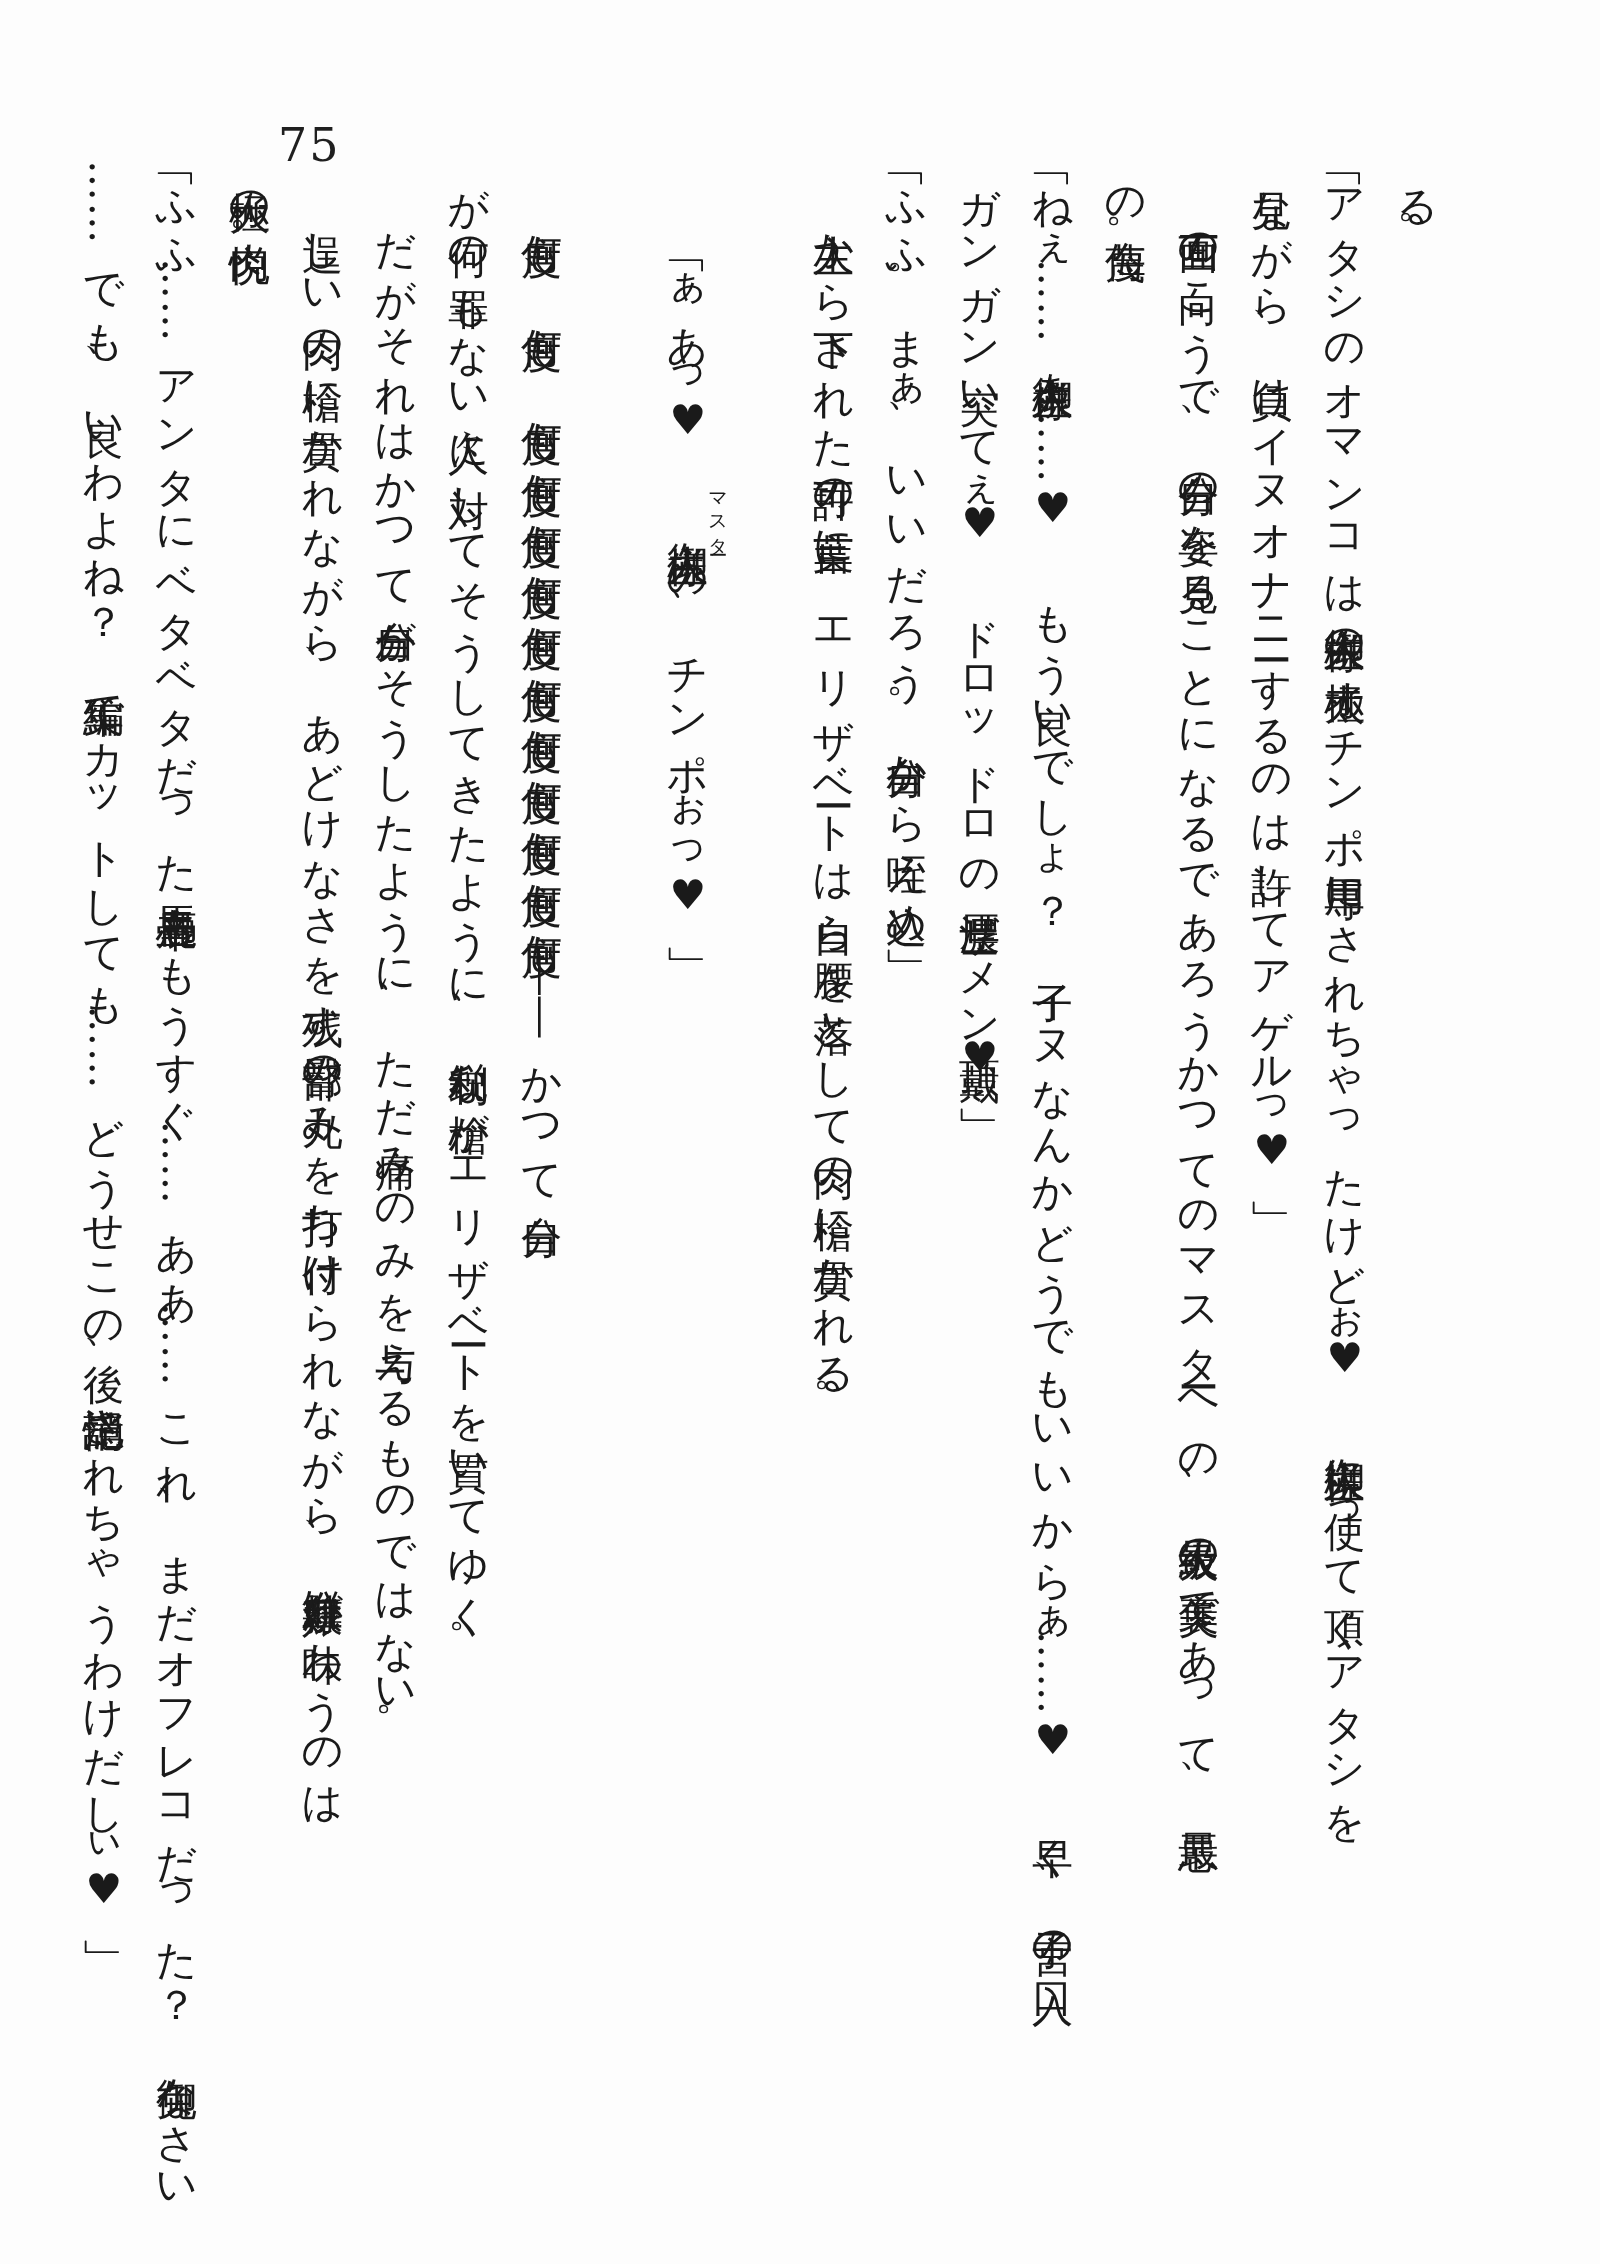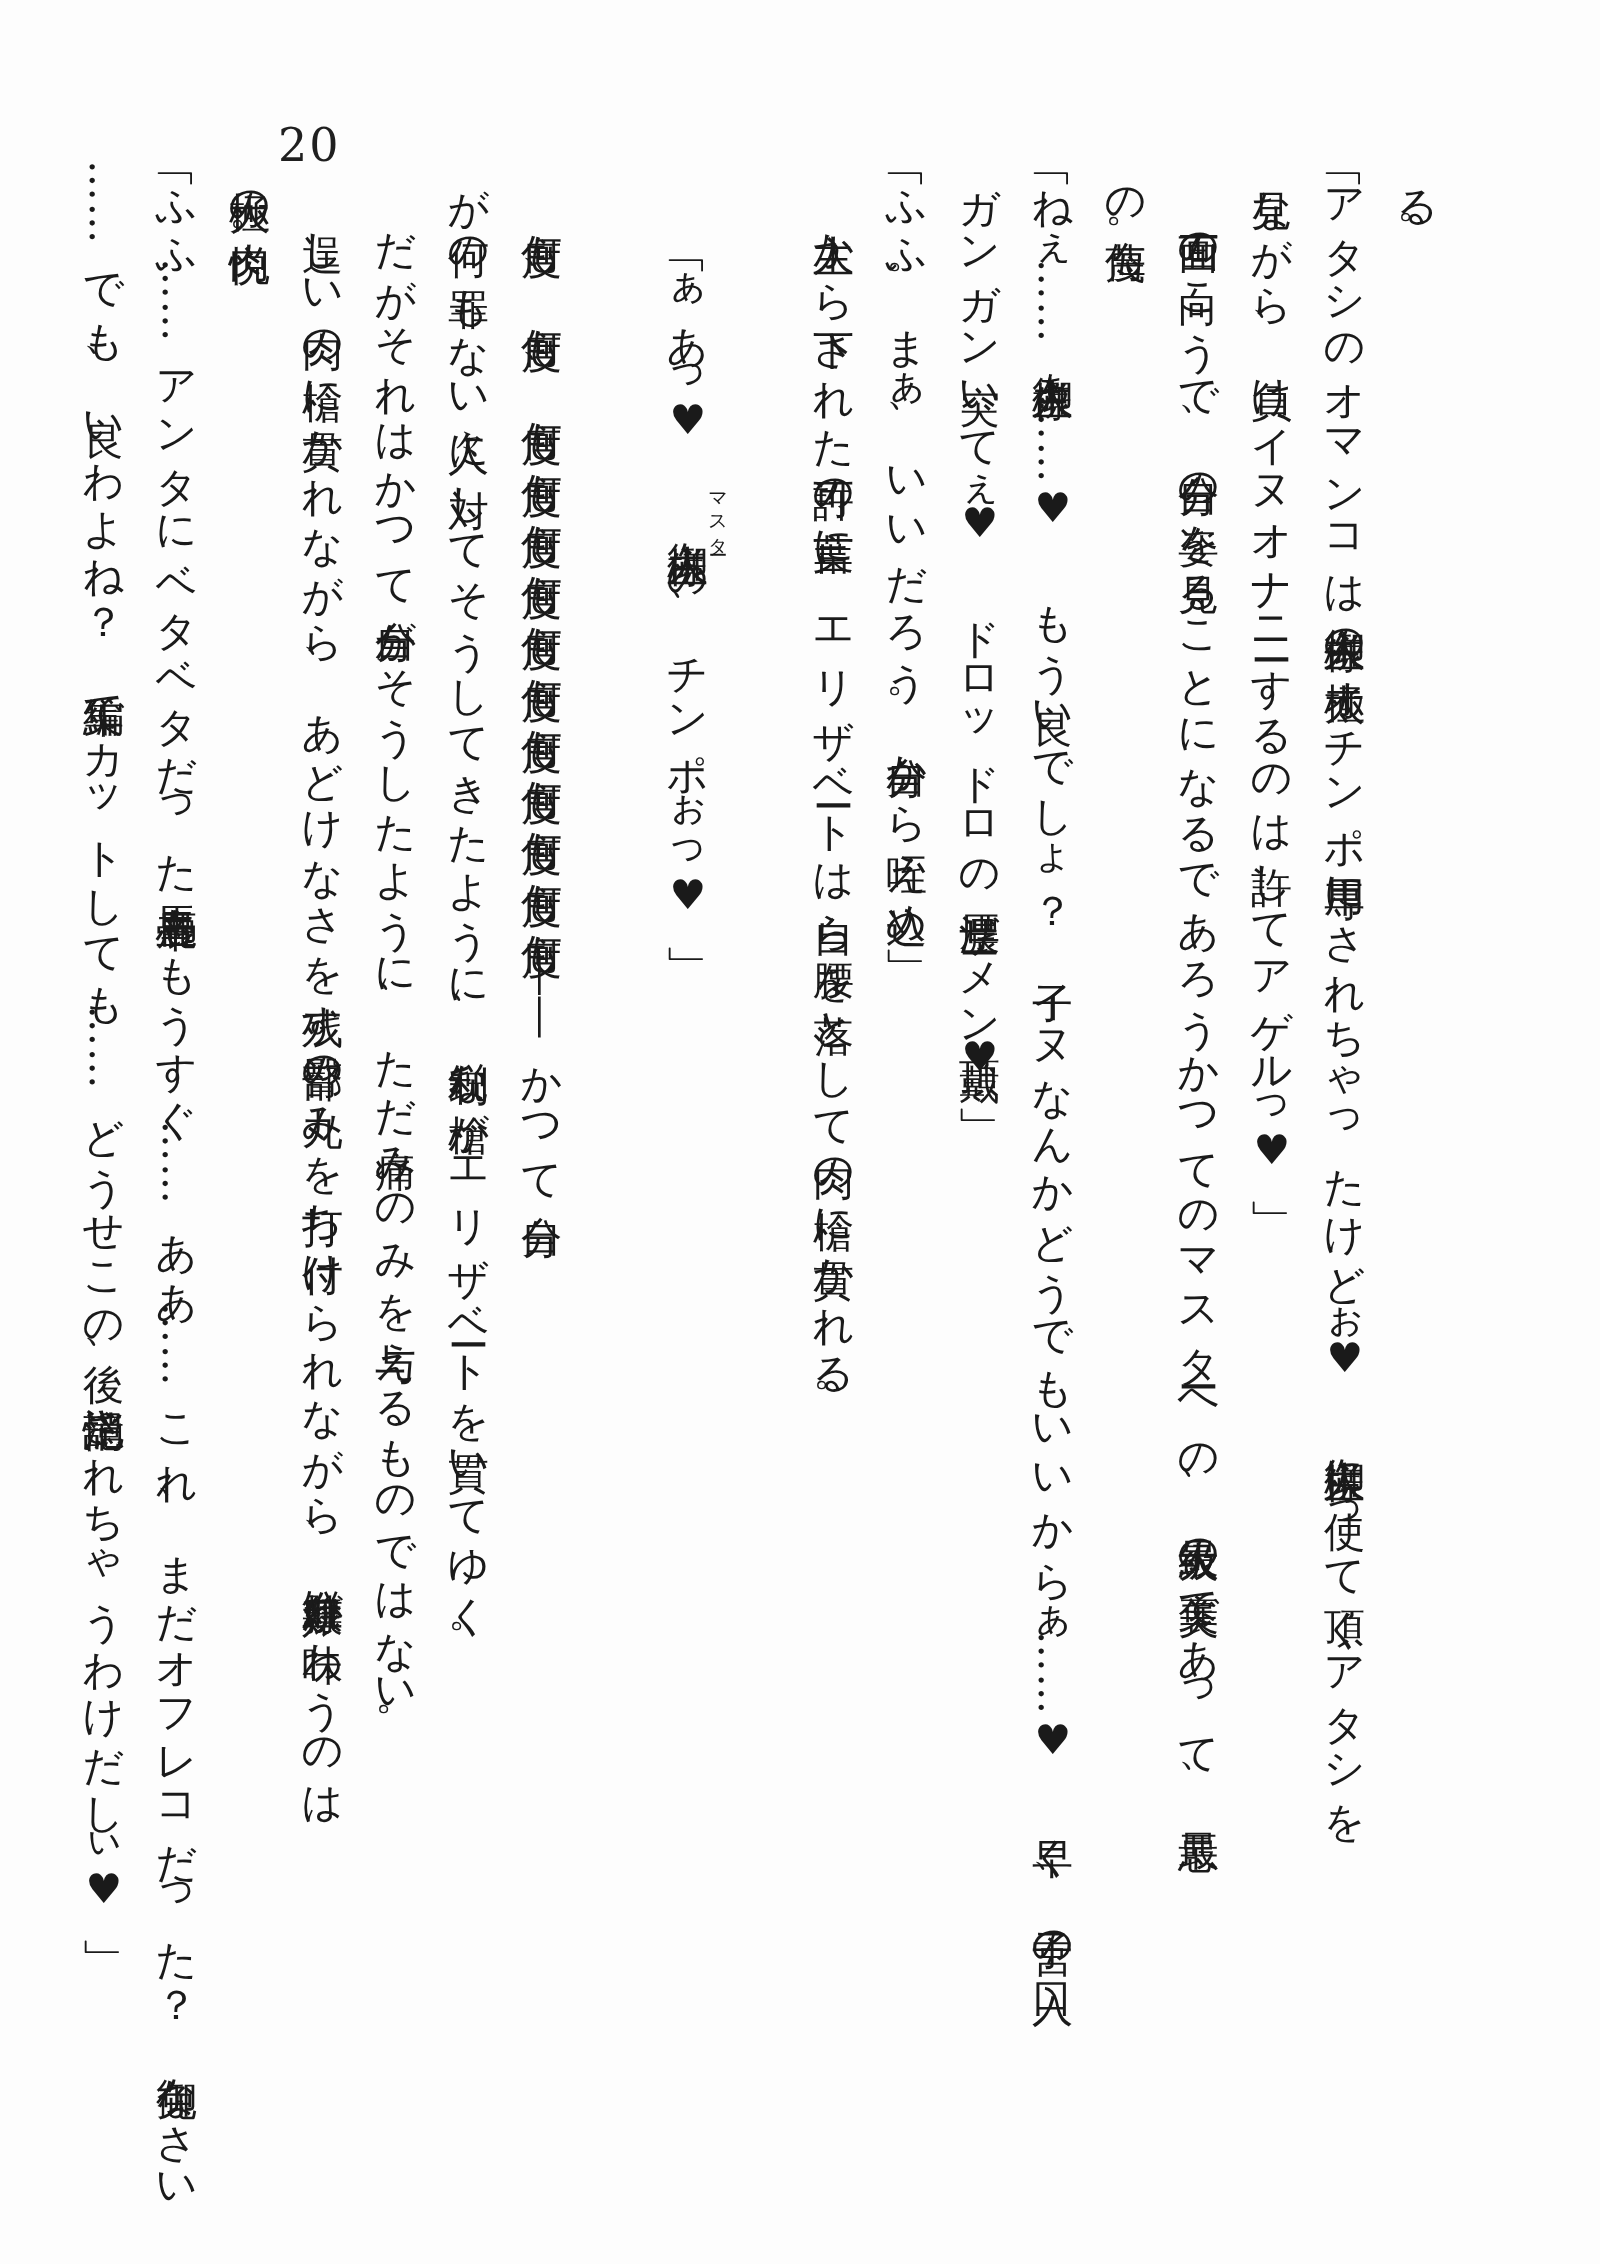--- a/index.html
+++ b/index.html
@@ -49,21 +49,21 @@
     font-size: 19px;
     letter-spacing: 0;
     color: #1a1a1a;
   }
 </style>
 </head>
 <body>
 
 <div class="page">
 
-  <div class="page-number">20</div>
+  <div class="page-number">75</div>
 
   <div class="text-block">
     <div class="vline">る。</div>
     <div class="vline">「アタシのオマンコは御主人様の極太オチンポ専用にされちゃったけどぉ♥　御主人様に使って頂くアタシを</div>
     <div class="vline">見ながら、負けイヌオナニーするのは許してアゲルっ♥」</div>
     <div class="vline">　画面の向こうで、自分の姿を見ることになるであろうかつてのマスターへの、最大級の褒美であって、最悪</div>
     <div class="vline">の侮蔑。</div>
     <div class="vline">「ねぇ……御主人様ぁ……♥　もう良いでしょ？　子イヌなんかどうでもいいからぁ……♥　早く、子宮の入口</div>
     <div class="vline">ガンガン突いてぇ♥　ドロッドロの濃厚ザーメン頂戴♥」</div>
     <div class="vline">「ふふ。まぁ、いいだろう。自分から咥え込め」</div>

